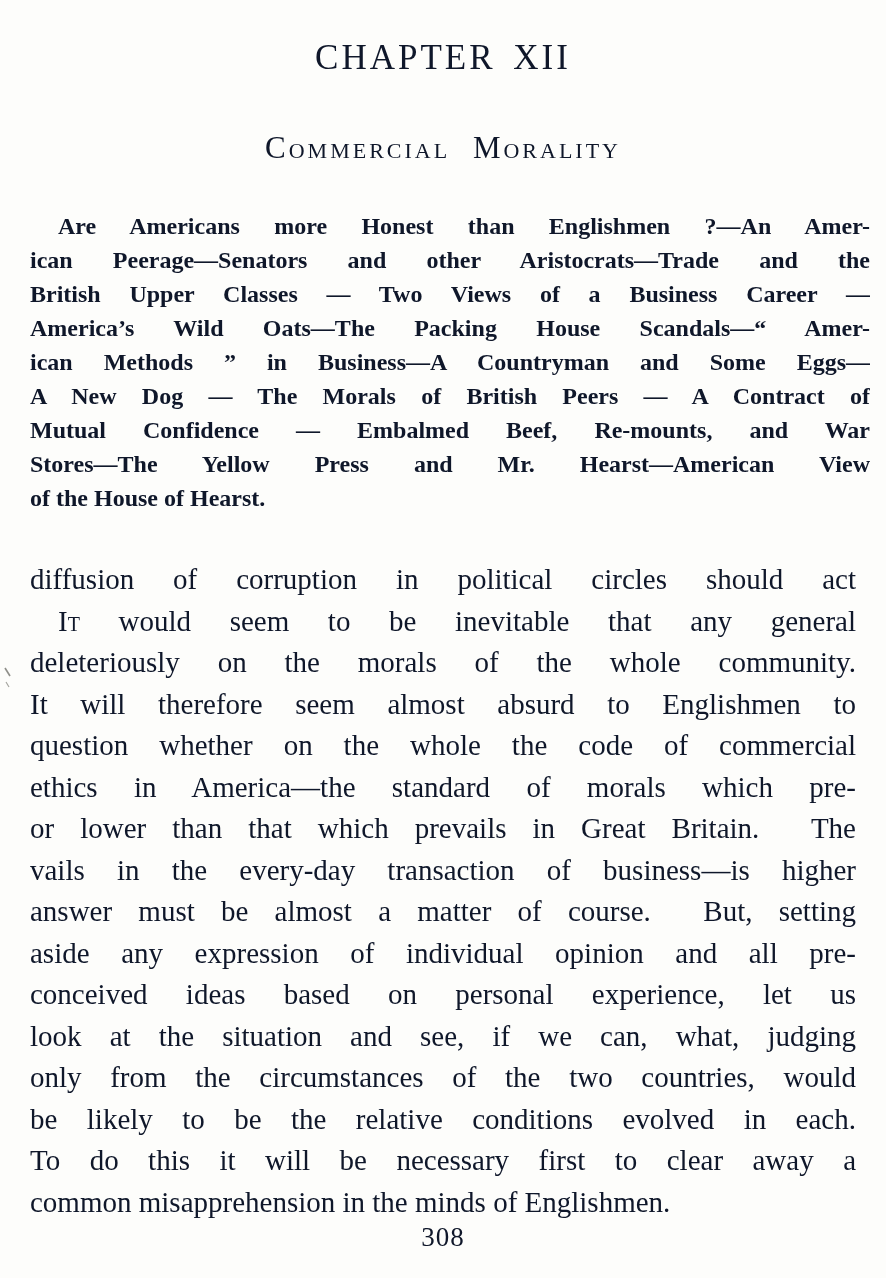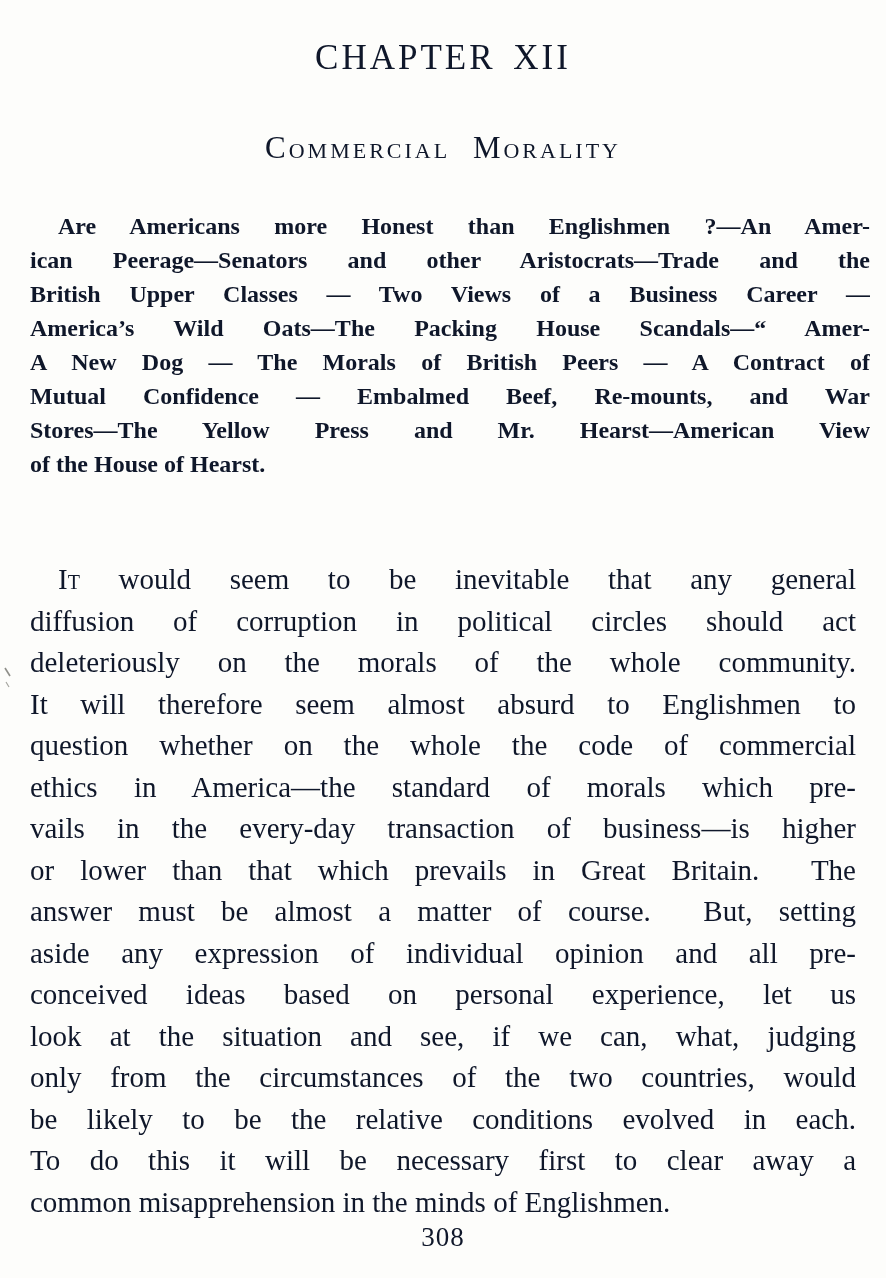--- a/index.html
+++ b/index.html
@@ -116,52 +116,53 @@
   <div class="synopsis">
 
       <div class="line first">Are Americans more Honest than Englishmen ?—An Amer-</div>
 
       <div class="line">ican Peerage—Senators and other Aristocrats—Trade and the</div>
 
       <div class="line">British Upper Classes — Two Views of a Business Career —</div>
 
       <div class="line">America’s Wild Oats—The Packing House Scandals—“ Amer-</div>
 
+      <div class="line">ican Methods ” in Business—A Countryman and Some Eggs—</div>
 
       <div class="line">A New Dog — The Morals of British Peers — A Contract of</div>
 
       <div class="line">Mutual Confidence — Embalmed Beef, Re-mounts, and War</div>
 
       <div class="line">Stores—The Yellow Press and Mr. Hearst—American View</div>
 
       <div class="line last">of the House of Hearst.</div>
     </div>
 
   <svg class="artifact" viewBox="0 0 14 26" xmlns="http://www.w3.org/2000/svg">
     <path d="M3 4 L8 12" stroke="#8f8f8a" stroke-width="1.6" fill="none"></path>
     <path d="M4 18 L7 23" stroke="#a5a5a0" stroke-width="1.2" fill="none"></path>
   </svg>
 
   <div class="bodytext">
 
+      <div class="line">diffusion of corruption in political circles should act</div>
+
       <div class="line first"><span class="sc">It</span> would seem to be inevitable that any general</div>
-
-      <div class="line">diffusion of corruption in political circles should act</div>
 
       <div class="line">deleteriously on the morals of the whole community.</div>
 
       <div class="line">It will therefore seem almost absurd to Englishmen to</div>
 
       <div class="line">question whether on the whole the code of commercial</div>
 
       <div class="line">ethics in America—the standard of morals which pre-</div>
 
+      <div class="line">or lower than that which prevails in Great Britain.&nbsp; The</div>
+
       <div class="line">vails in the every-day transaction of business—is higher</div>
-
-      <div class="line">or lower than that which prevails in Great Britain.&nbsp; The</div>
 
       <div class="line">answer must be almost a matter of course.&nbsp; But, setting</div>
 
       <div class="line">aside any expression of individual opinion and all pre-</div>
 
       <div class="line">conceived ideas based on personal experience, let us</div>
 
       <div class="line">look at the situation and see, if we can, what, judging</div>
 
       <div class="line">only from the circumstances of the two countries, would</div>

